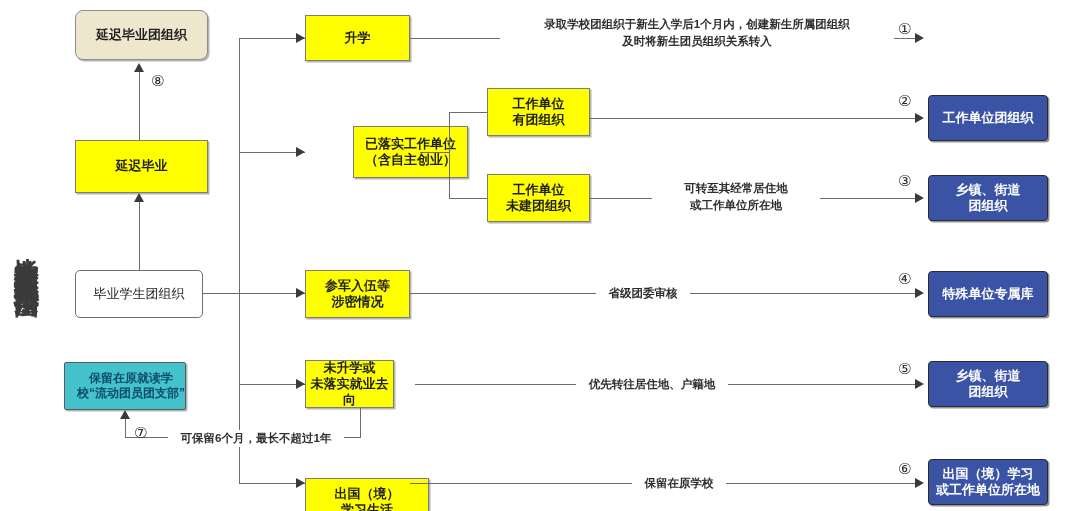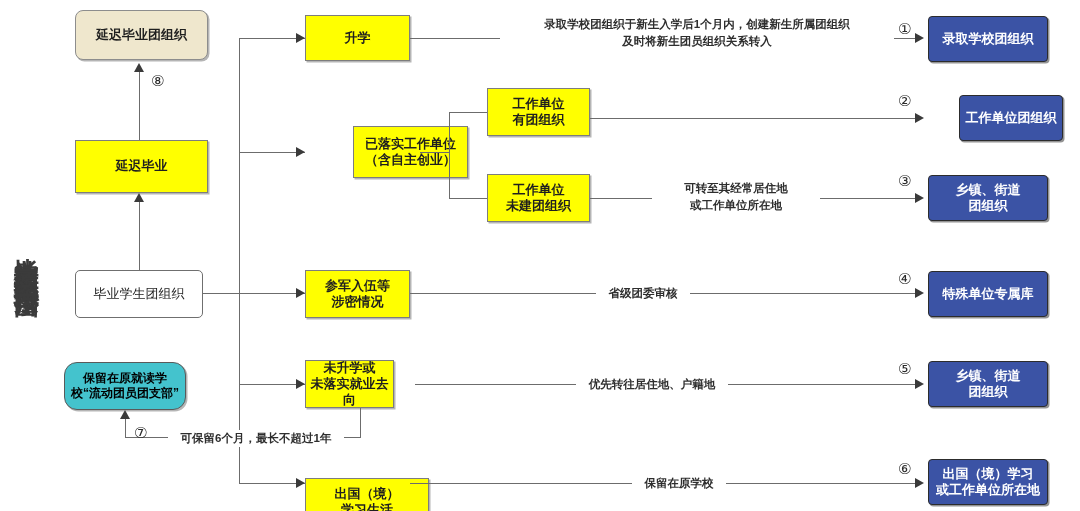--- a/index.html
+++ b/index.html
@@ -24,22 +24,22 @@
     font-size:13px; color:#1f1f1f;
     border:1.3px solid #808080;
   }
   .node .lbl{display:block;white-space:pre-line;}
 
   .n-beige{background:#efe7cd;border-color:#8d8d8d;border-radius:8px;
            box-shadow:1.5px 1.5px 0 rgba(90,90,90,.45);}
   .n-yellow{background:#ffff00;border-color:#7d7d7d;
             box-shadow:1.5px 1.5px 0 rgba(90,90,90,.45);}
   .n-white{background:#ffffff;border-color:#6f6f6f;border-radius:5px;font-weight:400;}
-  .n-teal{background:#44c3cd;border-color:#5a5a5a;border-radius:13px;color:#000000;
-          box-shadow:1.5px 1.5px 0 rgba(90,90,90,.45);}
+  .n-teal{background:#44c3cd;border-color:#5a5a5a;border-radius:2px;color:#0c4a6e;
+          box-shadow:1.5px 1.5px 0 rgba(90,90,90,.45);justify-content:flex-end;}
   .n-blue{background:#3b53a5;border-color:#2c2c2c;border-radius:4px;color:#ffffff;
           box-shadow:1.5px 1.5px 0 rgba(60,60,60,.55);}
 
   
   .hline{position:absolute;height:0;border-top:1.4px solid #6c6c6c;}
   .vline{position:absolute;width:0;border-left:1.4px solid #6c6c6c;}
 
   .arrow-r{position:absolute;width:0;height:0;
     border-left:9px solid #3a3a3a;border-top:5px solid transparent;border-bottom:5px solid transparent;}
   .arrow-u{position:absolute;width:0;height:0;
@@ -102,24 +102,21 @@
   <div class="node n-yellow" style="left:305px;top:360px;width:89px;height:48px;">
     <span class="lbl">未升学或
 未落实就业去向</span>
   </div>
 
   <div class="node n-yellow" style="left:305px;top:458px;width:124px;height:48px;margin-top:20px;">
     <span class="lbl">出国（境）
 学习生活</span>
   </div>
 
-  <div class="node n-blue" style="left:928px;top:16px;width:120px;height:46px;">
-    <span class="lbl">录取学校团组织</span>
-  </div>
-  <div class="node n-blue" style="left:959px;top:95px;width:104px;height:46px;">
+  <div class="node n-blue" style="left:928px;top:95px;width:120px;height:46px;">
     <span class="lbl">工作单位团组织</span>
   </div>
   <div class="node n-blue" style="left:928px;top:175px;width:120px;height:46px;">
     <span class="lbl">乡镇、街道
 团组织</span>
   </div>
   <div class="node n-blue" style="left:928px;top:271px;width:120px;height:46px;">
     <span class="lbl">特殊单位专属库</span>
   </div>
   <div class="node n-blue" style="left:928px;top:361px;width:120px;height:46px;">

